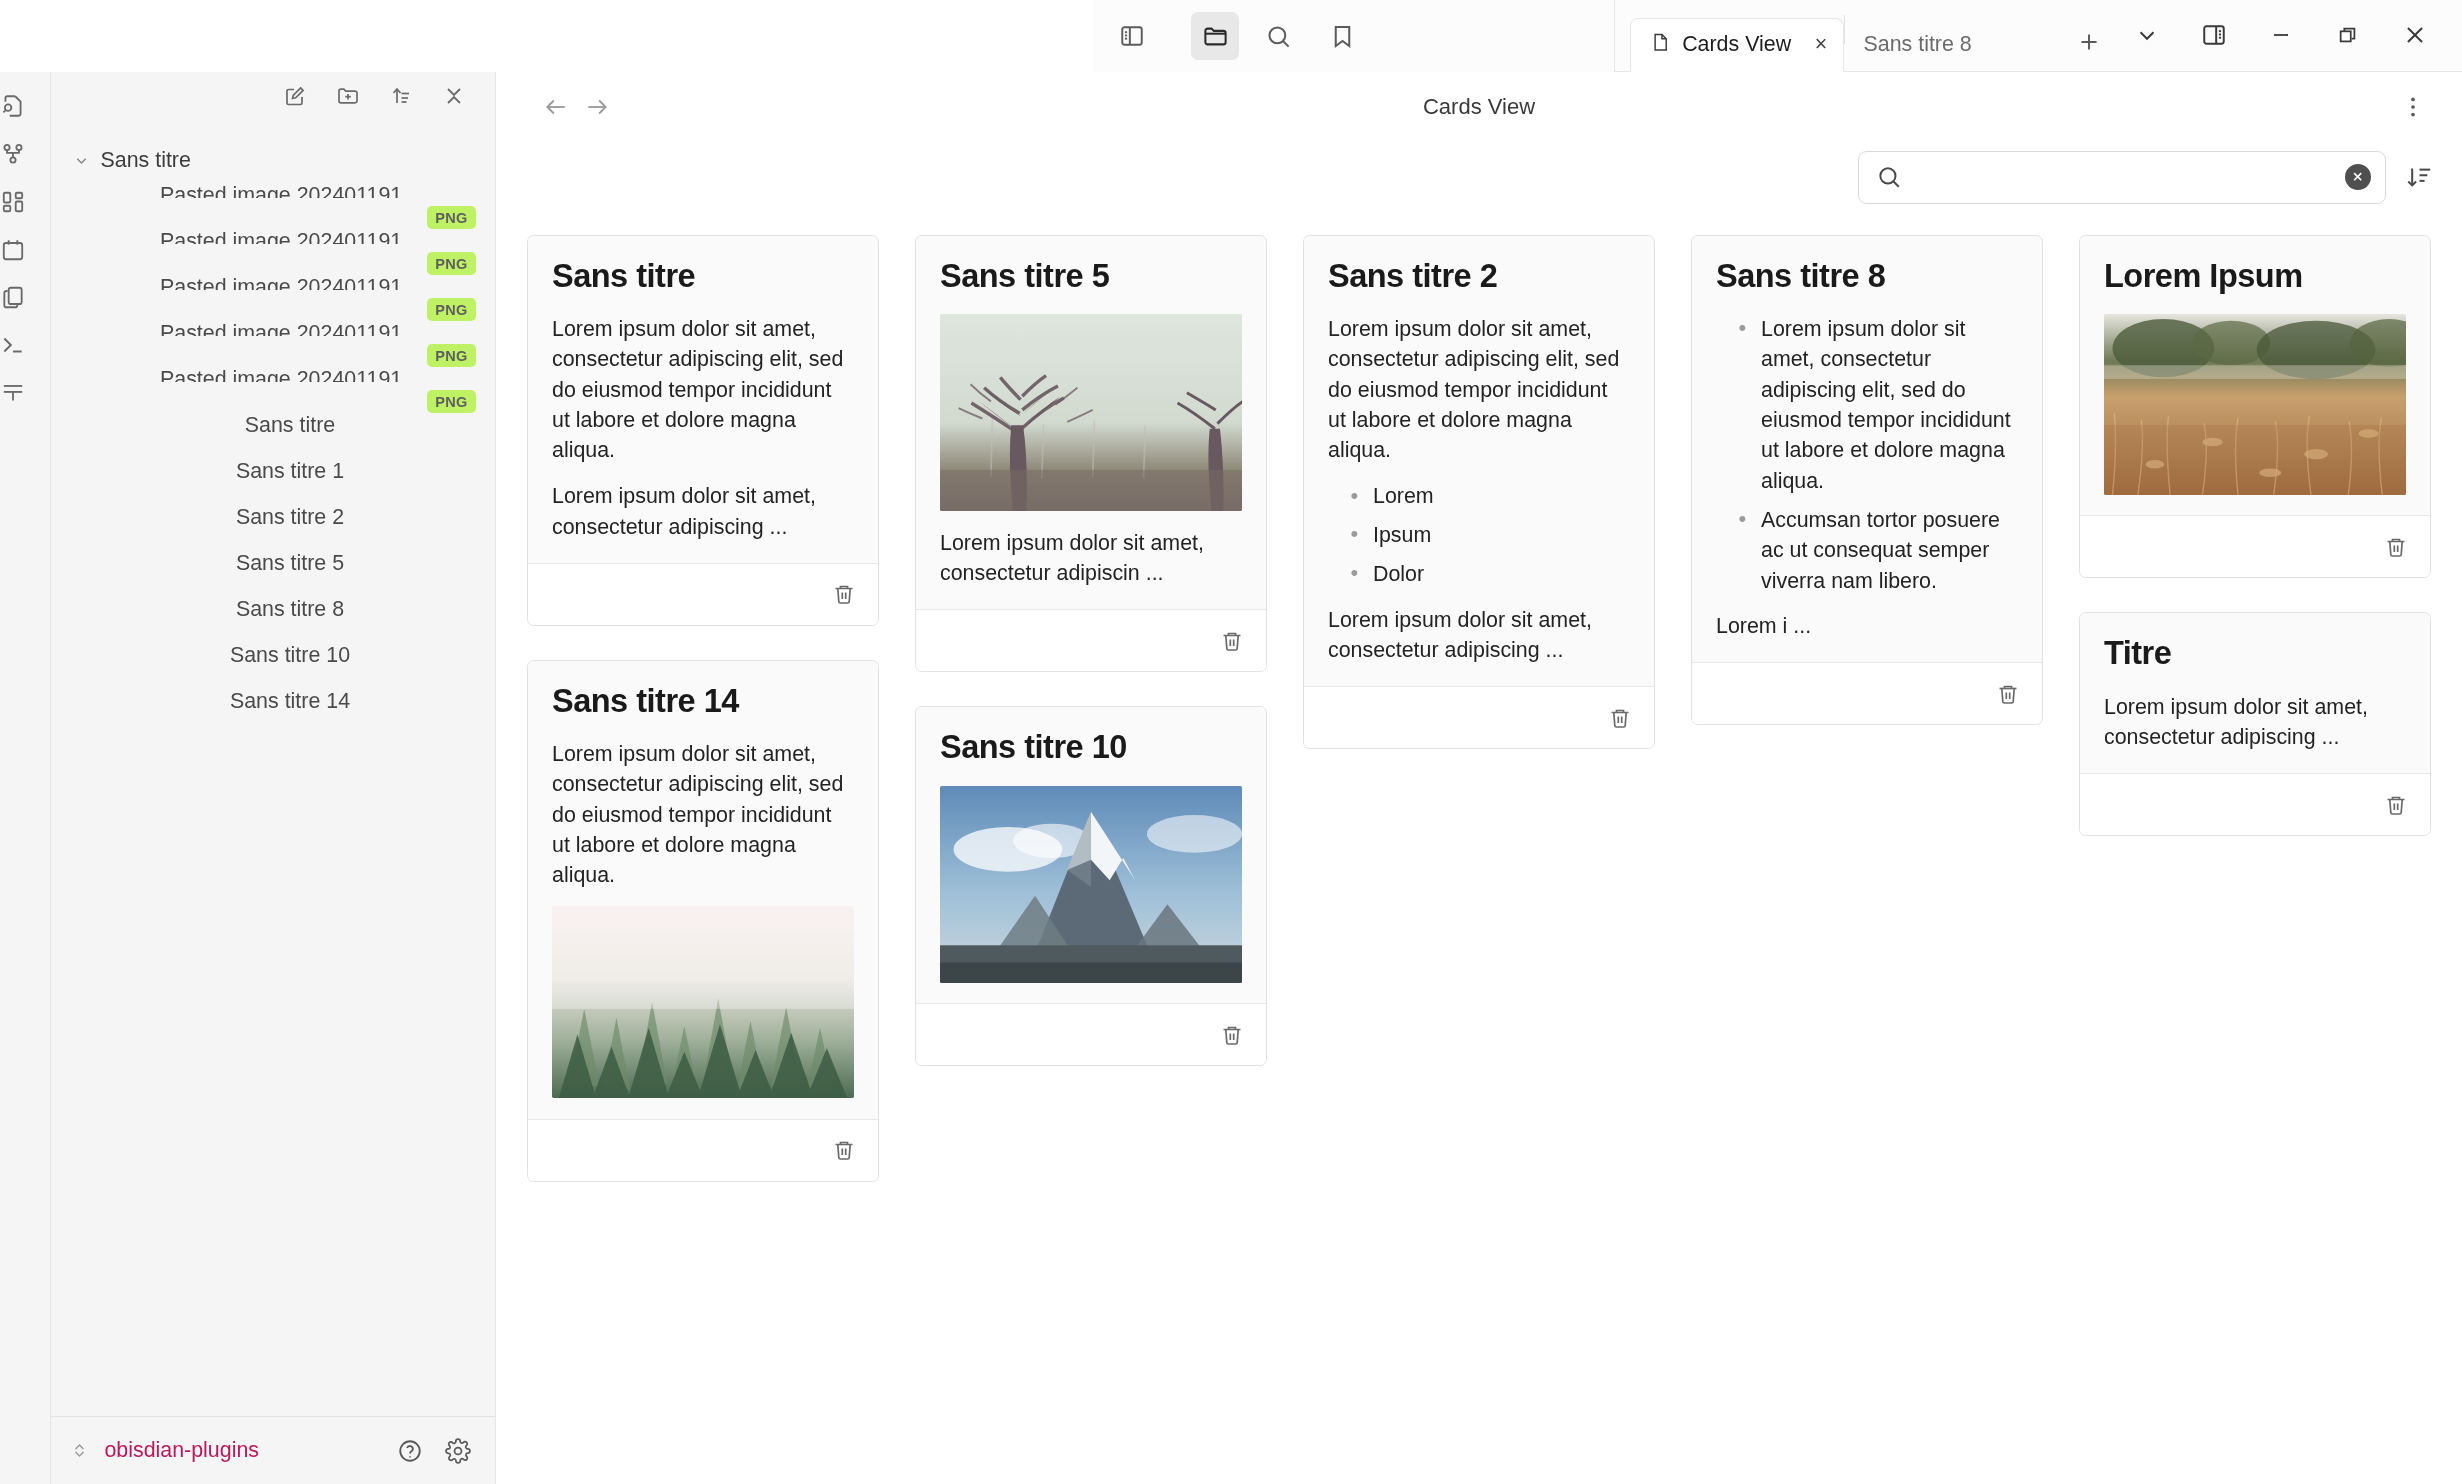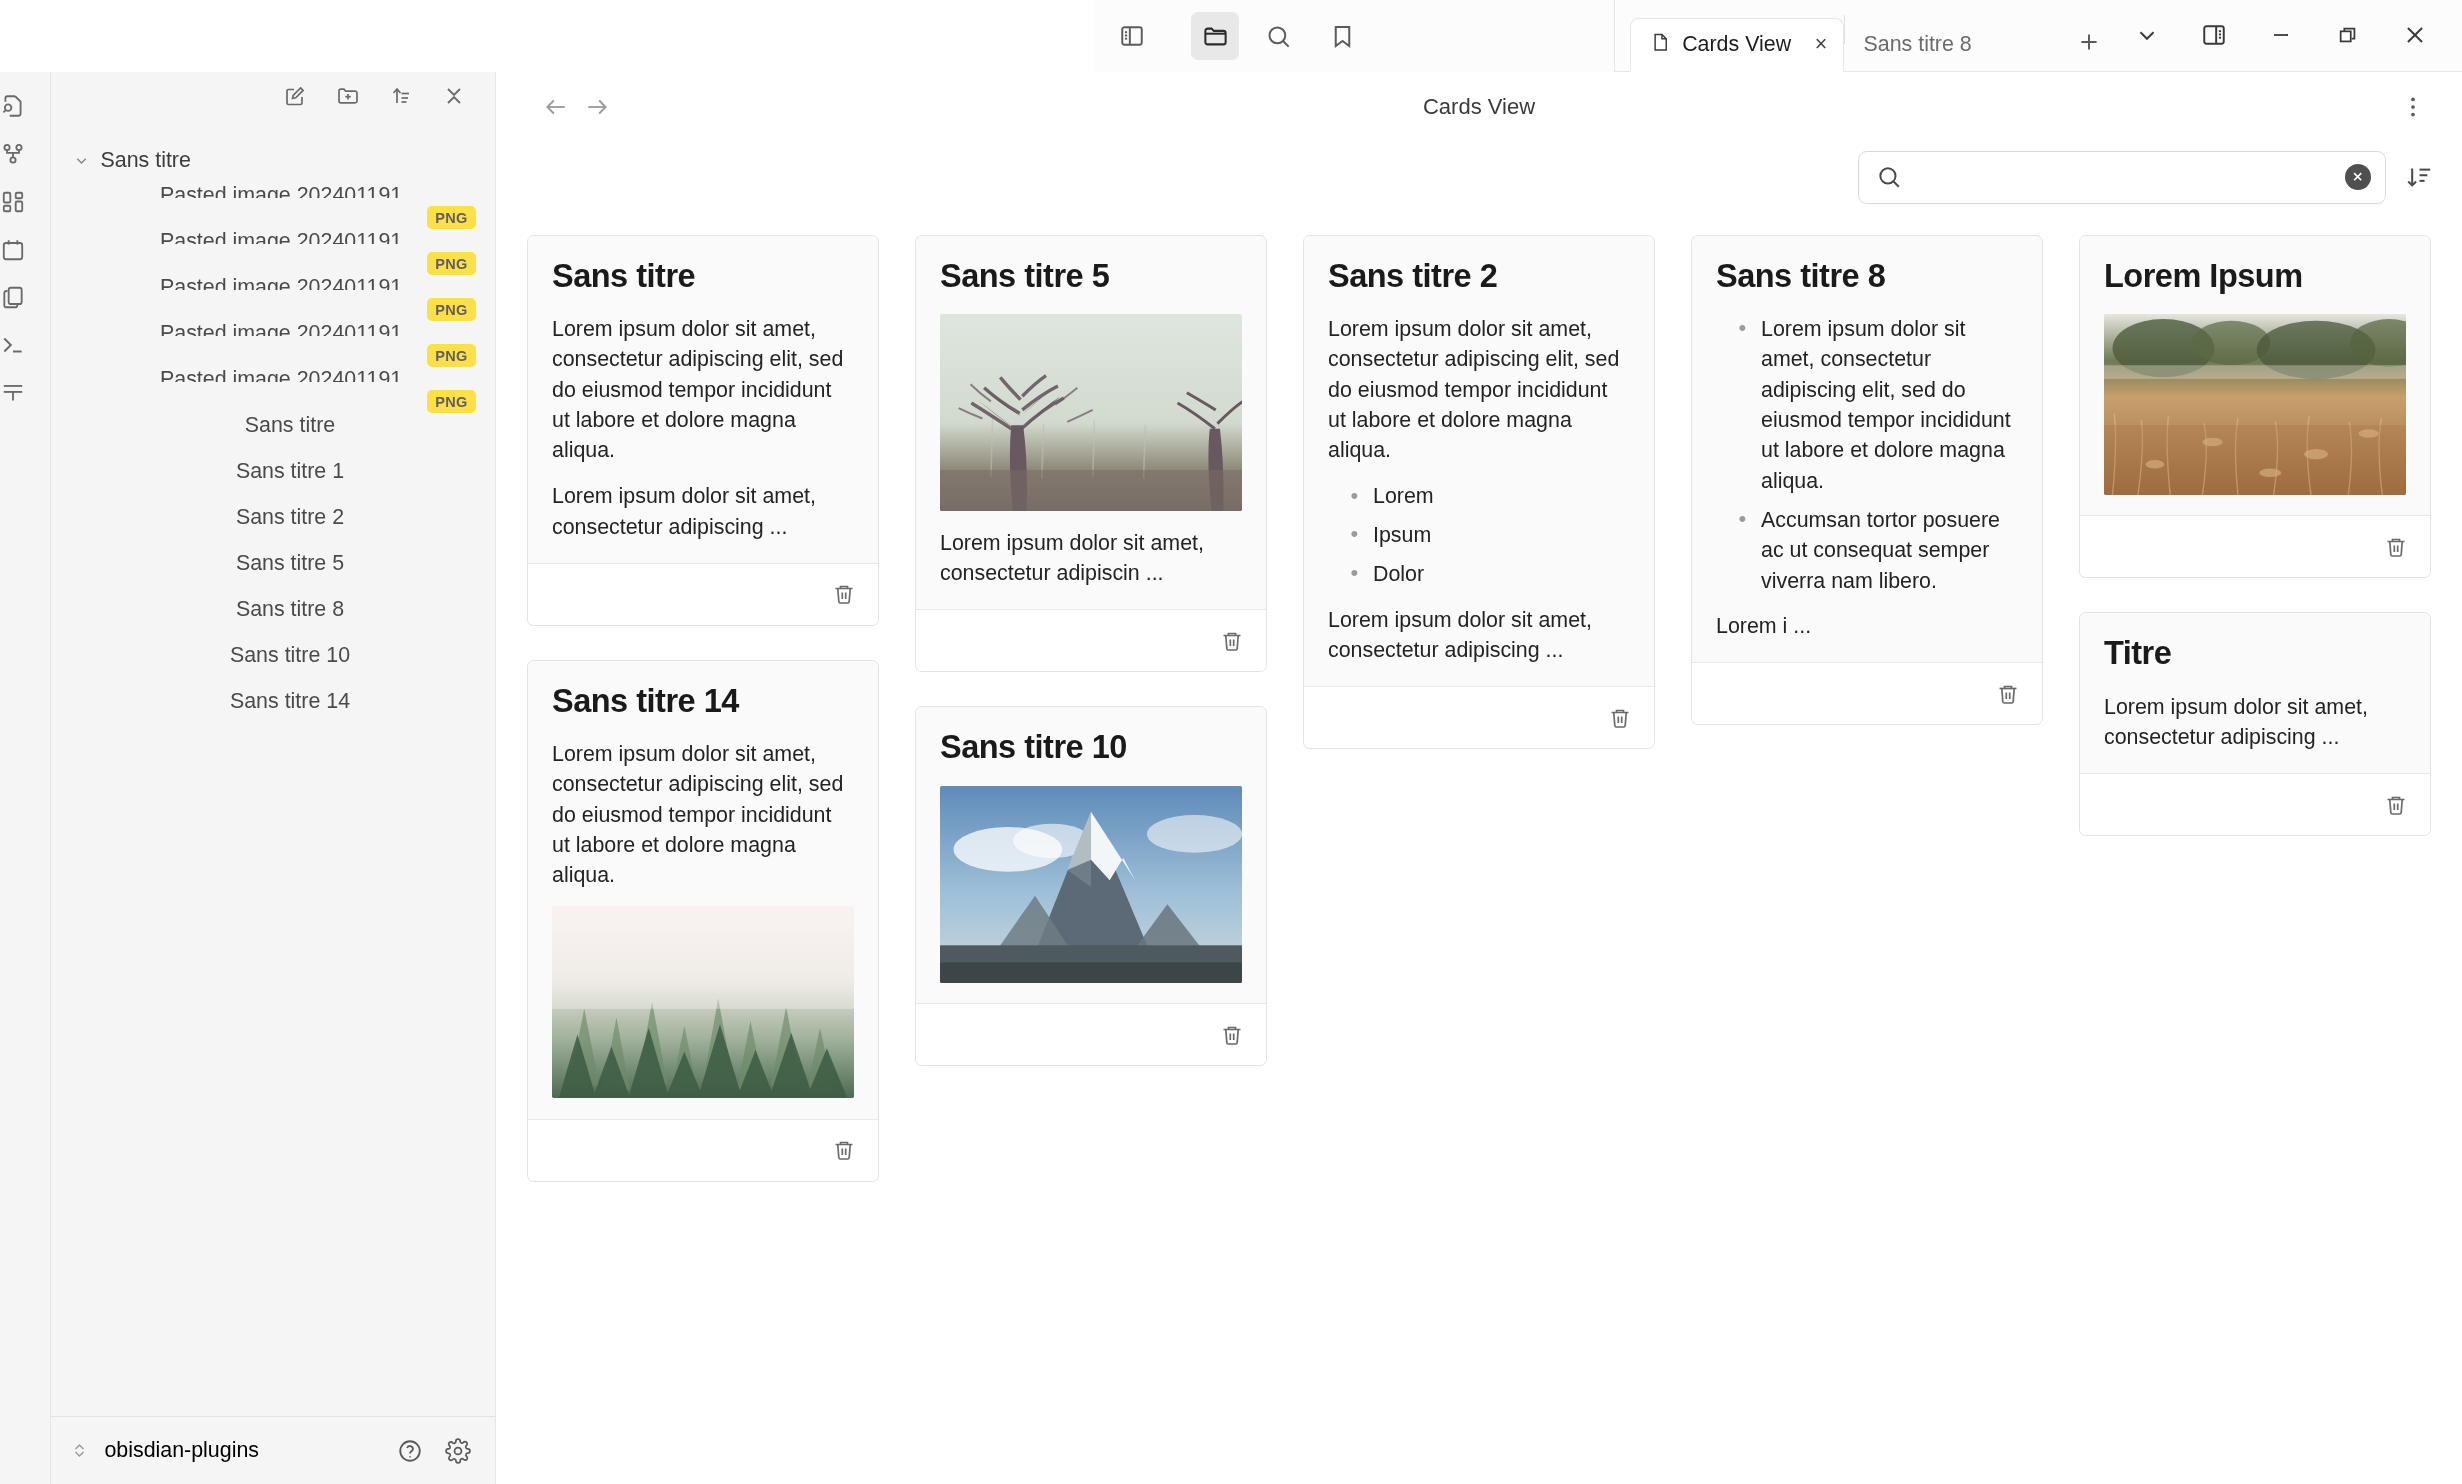--- a/index.html
+++ b/index.html
@@ -77,27 +77,27 @@
   .tree { flex:1; overflow:hidden; padding-top: 12px; }
   .tree-row {
     height: 46px; display:flex; align-items:center; gap:8.5px;
     padding: 0 19px 0 19px; font-size: 21.4px; color:#4a4a4a; cursor:pointer; white-space:nowrap;
   }
   .tree-row.folder { padding-left: 19px; color:#3c3c3c; }
   .tree-row.file { padding-left: 53px; flex-direction: column; }
   .tree-row .chev { width: 22px; display:flex; align-items:center; justify-content:center; color:#8a8a8a; }
   .tree-row .label { overflow:hidden; text-overflow:ellipsis; }
   .badge {
-    margin-left: auto; background:#fde047; color:#5f5f5f; font-size: 14.5px; font-weight: 600;
+    margin-left: auto; background:#bef264; color:#5f5f5f; font-size: 14.5px; font-weight: 600;
     letter-spacing:0.3px; padding: 3.4px 8.5px; border-radius: 5.1px;
   }
   .statusbar {
     height: 68px; flex: 0 0 68px; border-top: 0.9px solid #e2e2e2;
     display:flex; align-items:center; gap: 15.4px; padding: 0 24px 0 19px;
-    font-size: 21.4px; color:#000000; background:#f5f5f5;
+    font-size: 21.4px; color:#be185d; background:#f5f5f5;
   }
   .statusbar .sb-right { margin-left:auto; display:flex; align-items:center; gap: 22px; color:#5a5a5a; }
 
   
   .main { flex:1; display:flex; flex-direction:column; min-width:0; background:#fff; }
   .main-header {
     height: 70px; flex:0 0 70px; display:flex; align-items:center; position:relative;
     padding: 0 26px;
   }
   .nav-arrows { display:flex; align-items:center; gap: 15.4px; color:#9a9a9a; padding-left: 20.5px;}

